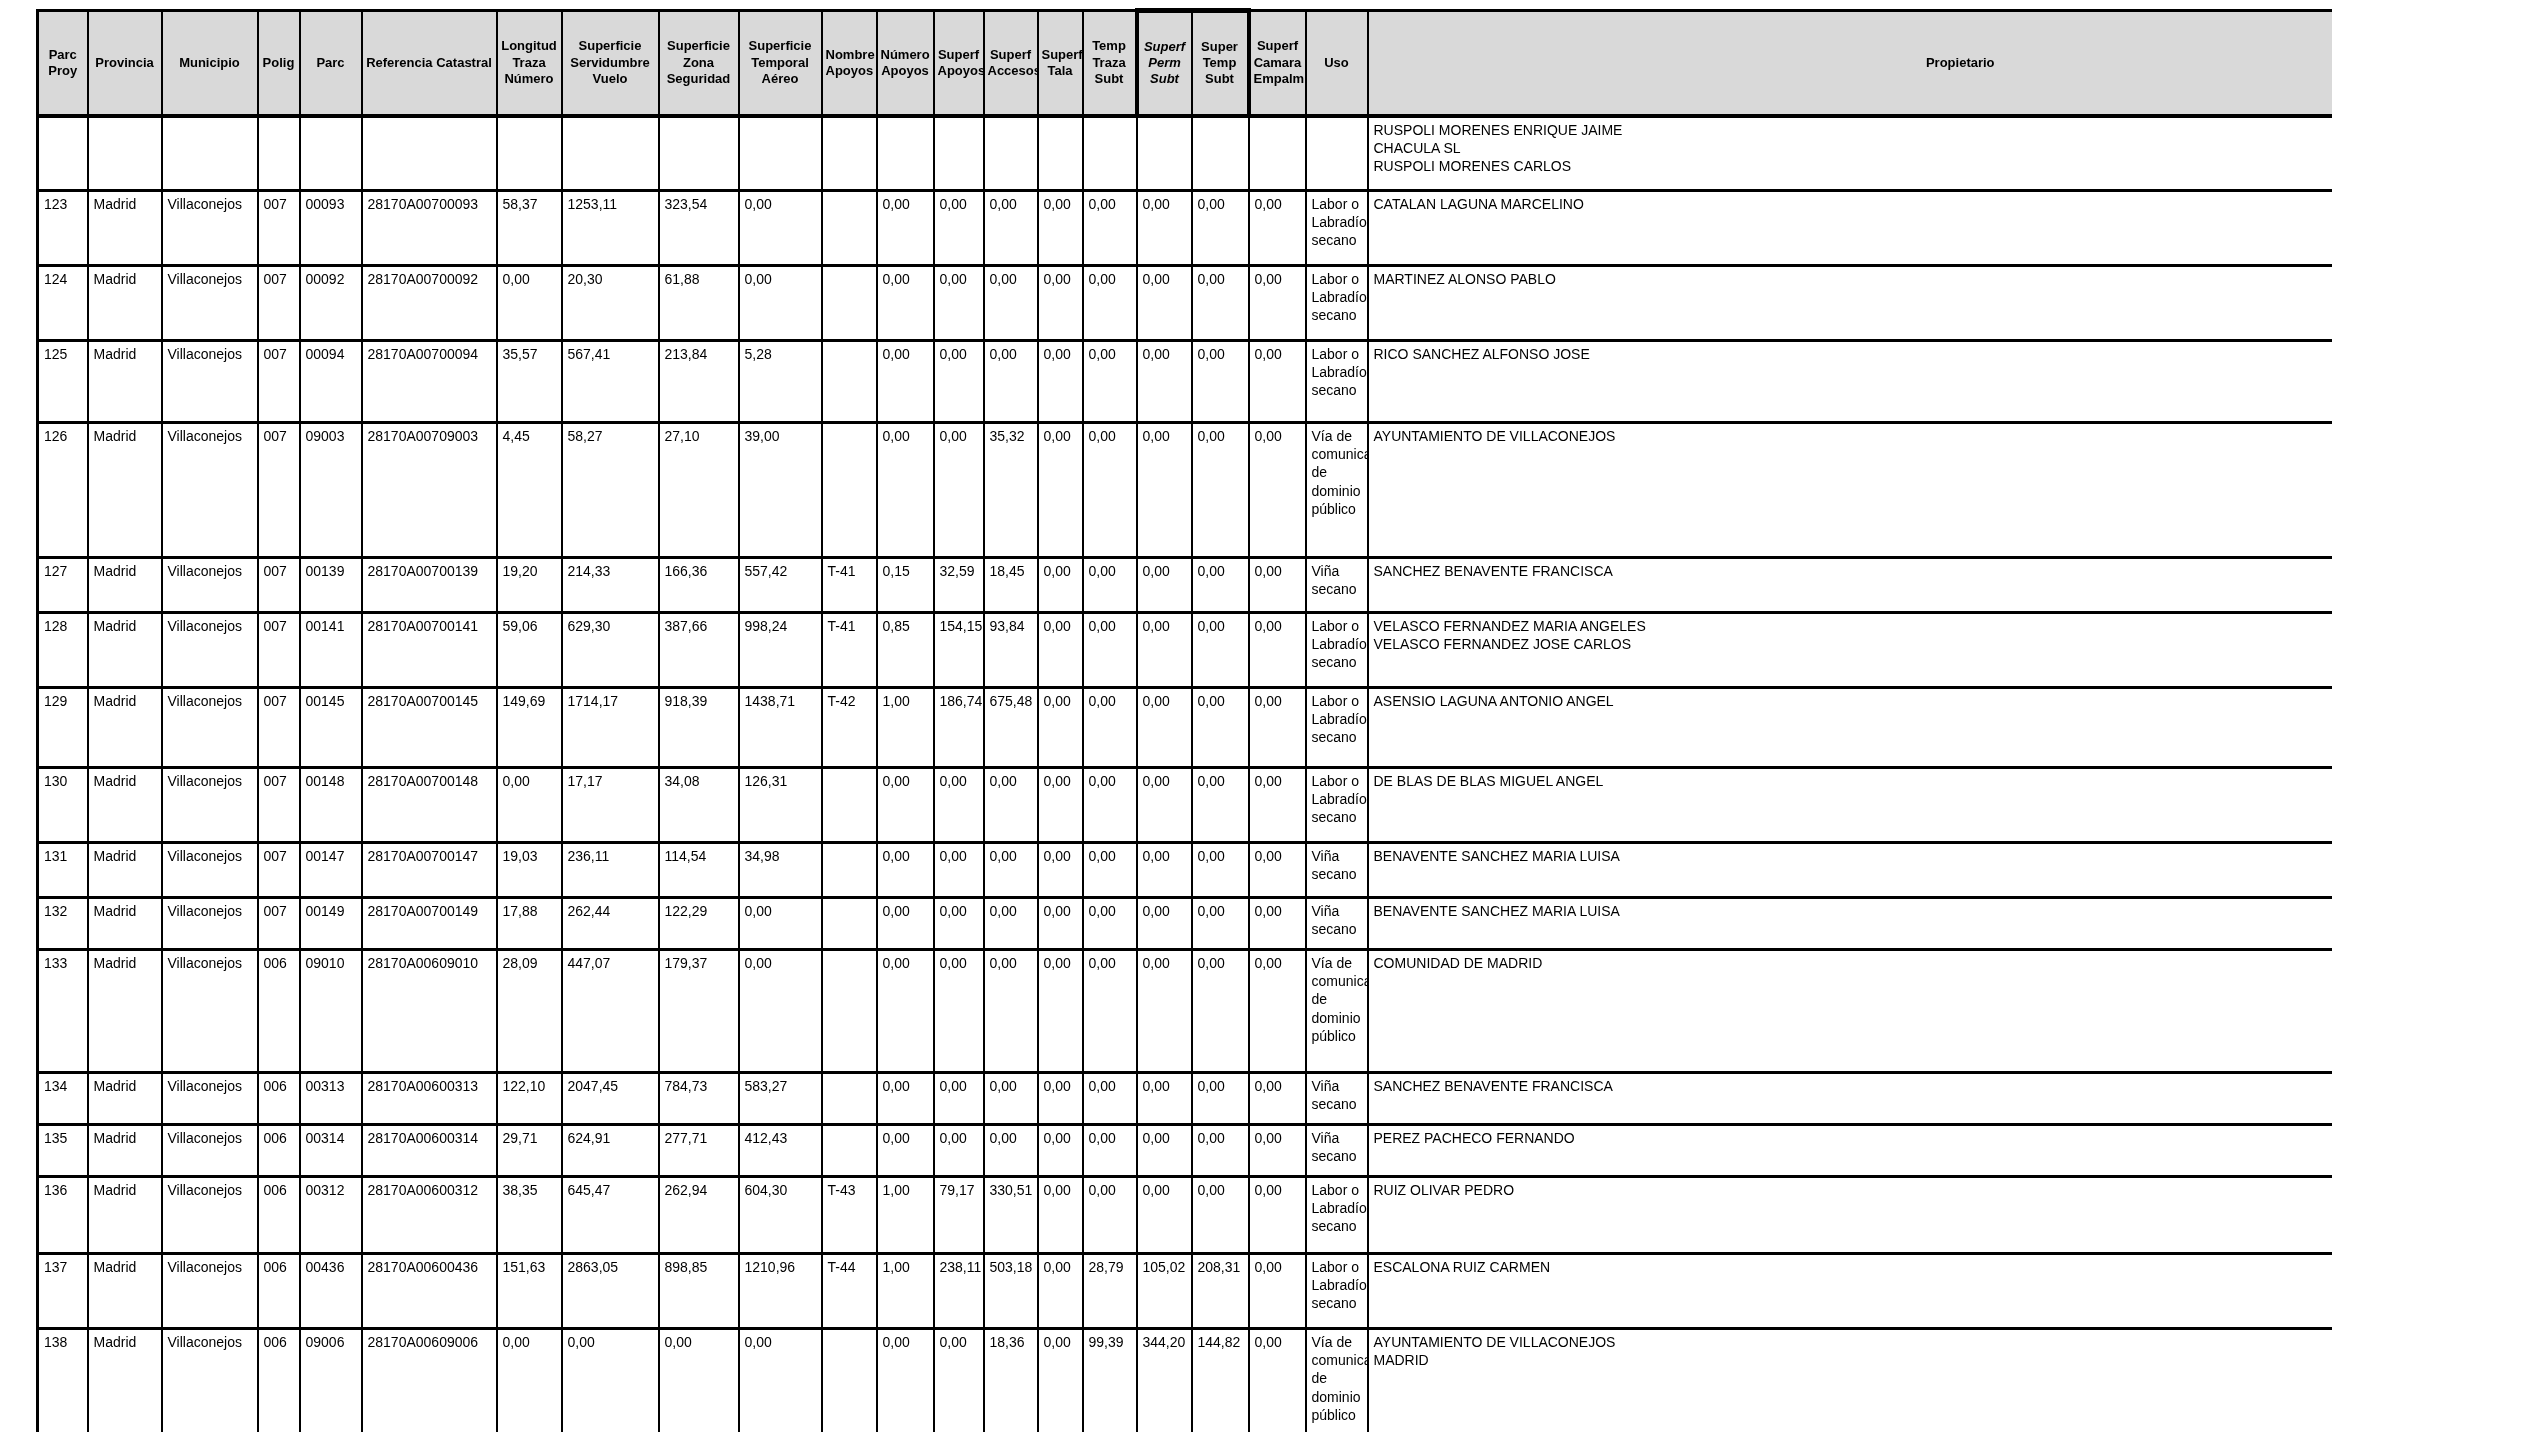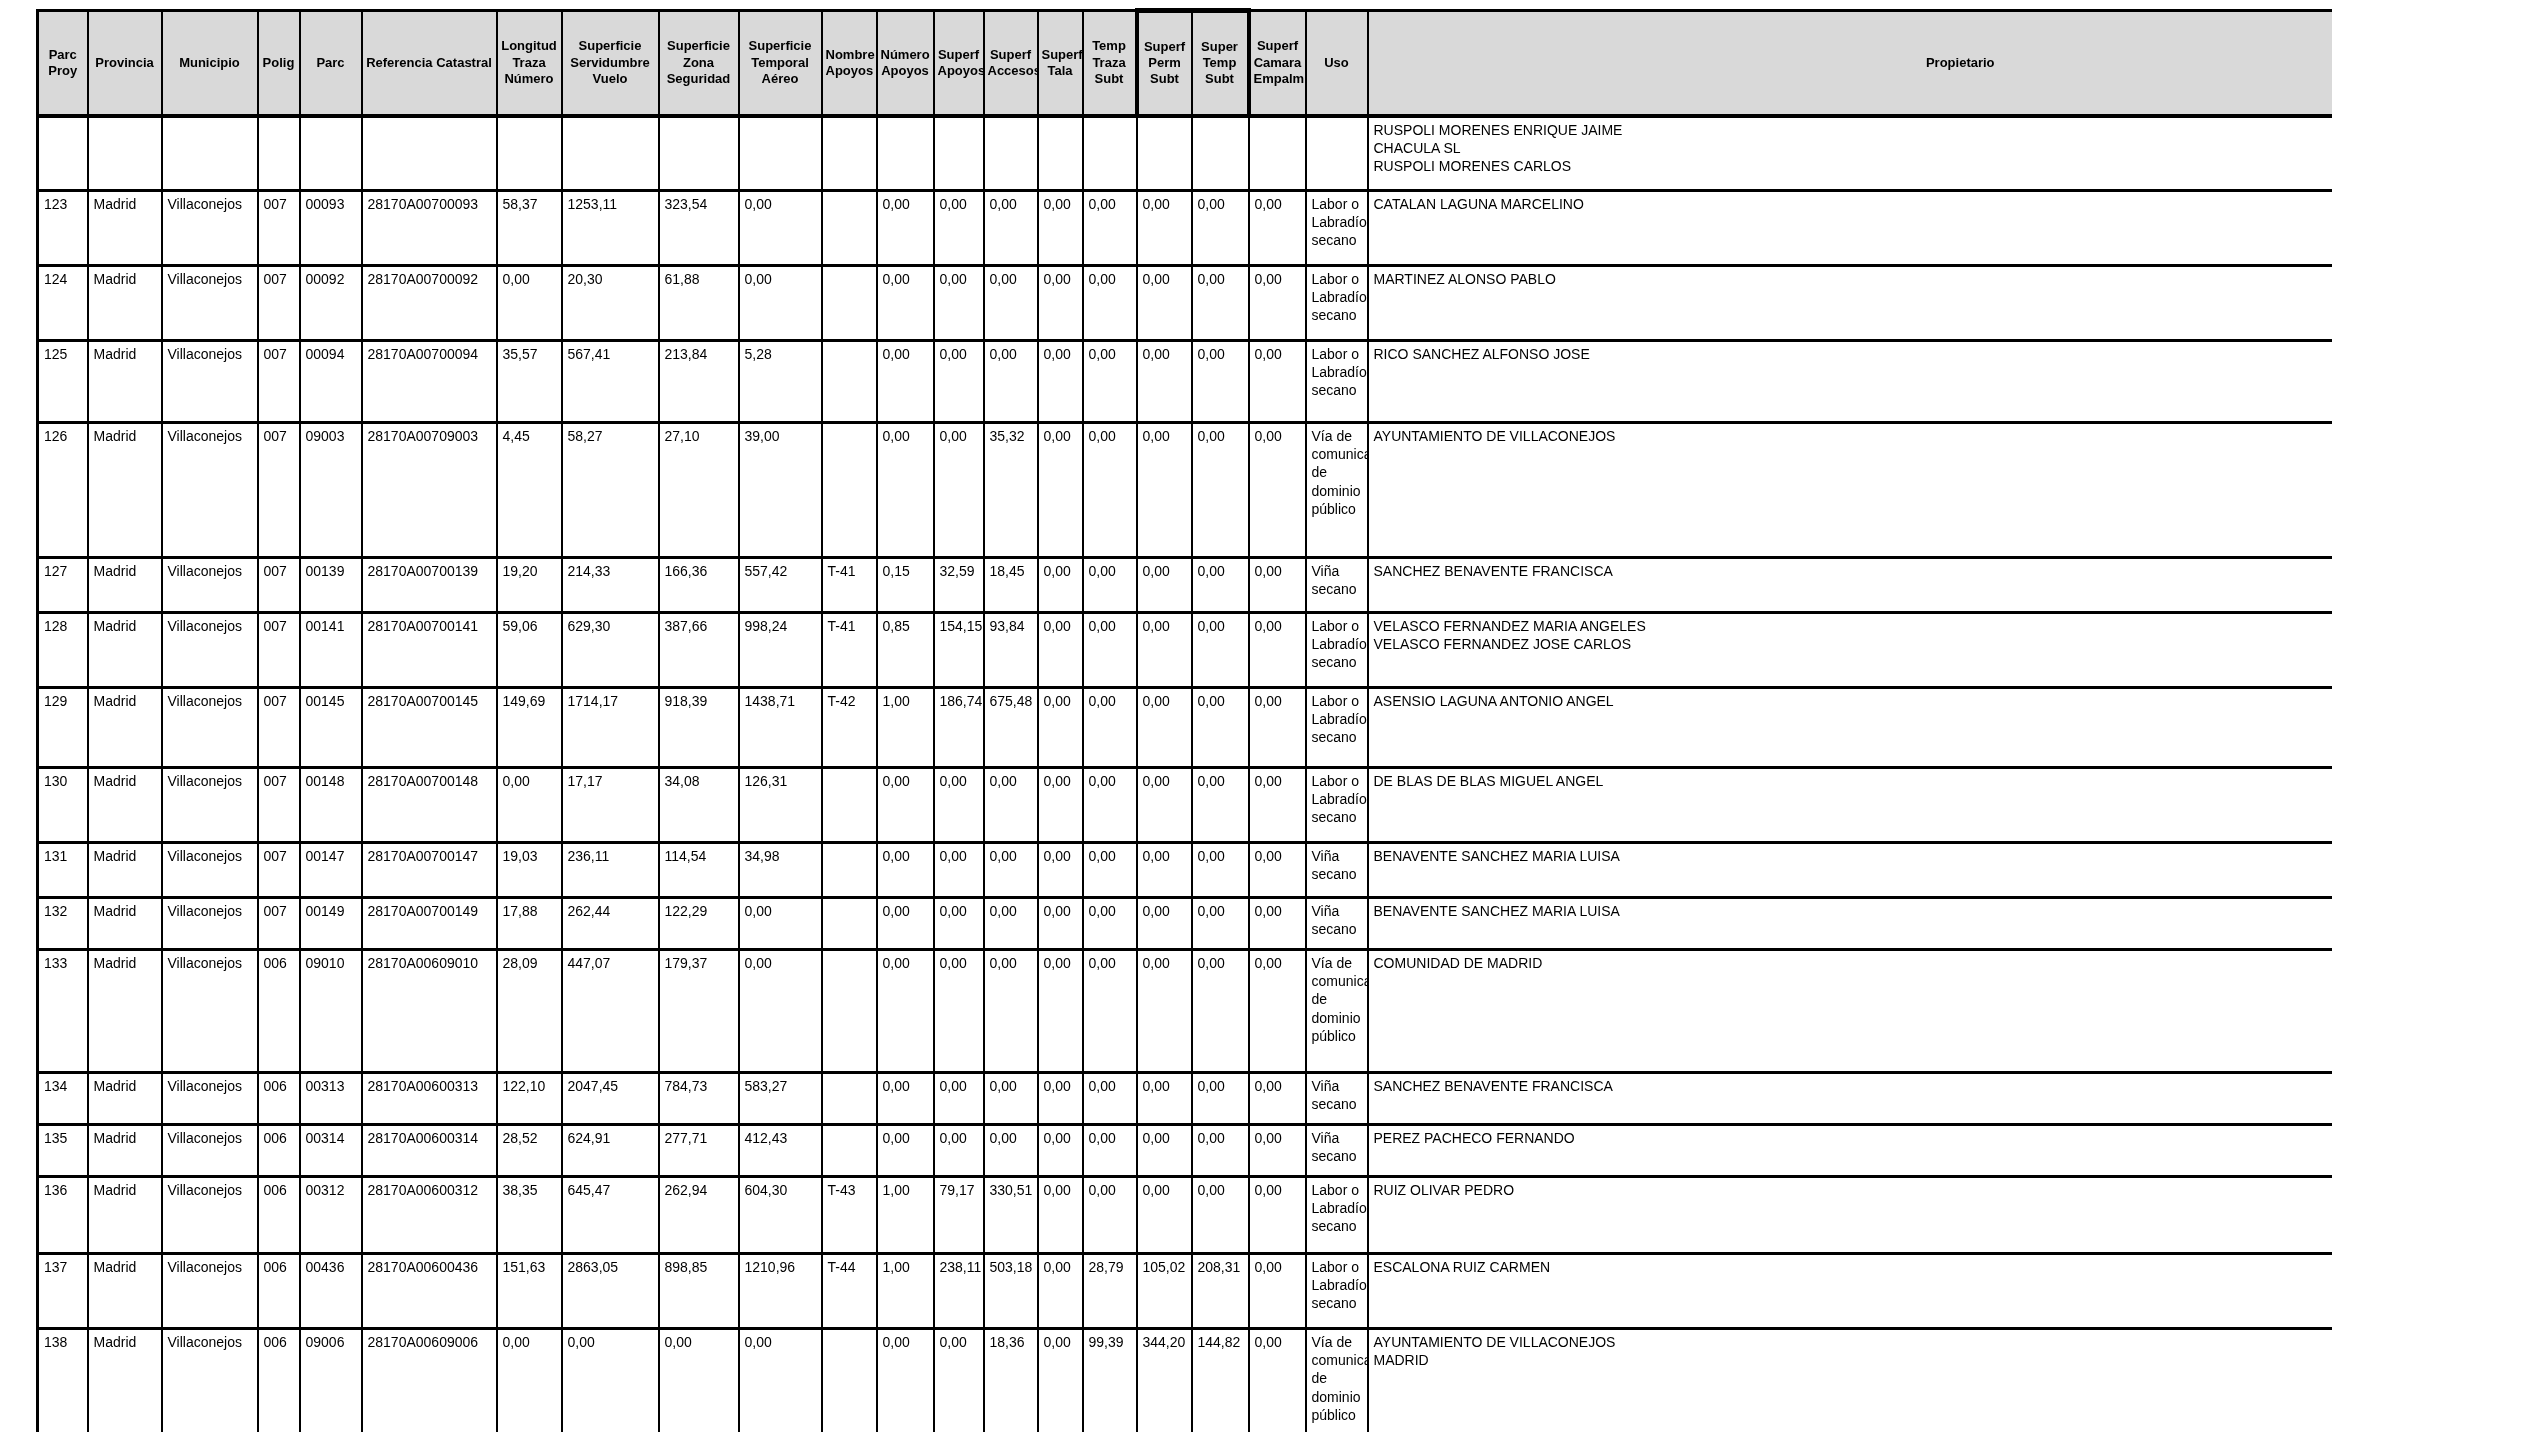--- a/index.html
+++ b/index.html
@@ -5,21 +5,21 @@
   html,body{margin:0;padding:0;background:#ffffff;font-family:"Liberation Sans",sans-serif;}
   .page{width:2332px;height:1432px;background:#fff;box-sizing:border-box;padding:8px 2px 0 36px;overflow:hidden;}
   table.parcels{border-collapse:collapse;table-layout:fixed;width:2506px;border:3px solid #000;}
   th,td{border:2px solid #000;box-sizing:border-box;overflow:hidden;}
   td{border-top-width:3px;border-bottom-width:3px;vertical-align:top;padding:3px 5px;
      font-size:14px;line-height:1.3;color:#000;white-space:pre-line;text-align:left;}
   th{background:#d9d9d9;font-size:13px;font-weight:bold;line-height:1.25;text-align:center;
      vertical-align:middle;padding:2px 3px;border-bottom-width:4px;color:#000;}
   thead tr{height:105px;}
   th.hl{border-top-width:5px;}
-  th.hl-left{border-left-width:4px;}
+  th.hl-left{border-left-width:4px;font-style:italic;}
   th.hl-right{border-right-width:4px;}
 </style>
 </head>
 <body>
 
 <div class="page">
   <table class="parcels">
     <colgroup>
         <col style="width: 50px;">
         <col style="width: 74px;">
@@ -371,21 +371,21 @@
           <td>Viña secano</td>
           <td>SANCHEZ BENAVENTE FRANCISCA</td>
         </tr>
         <tr style="height: 52px;">
           <td>135</td>
           <td>Madrid</td>
           <td>Villaconejos</td>
           <td>006</td>
           <td>00314</td>
           <td>28170A00600314</td>
-          <td>28,52</td>
+          <td>29,71</td>
           <td>624,91</td>
           <td>277,71</td>
           <td>412,43</td>
           <td></td>
           <td>0,00</td>
           <td>0,00</td>
           <td>0,00</td>
           <td>0,00</td>
           <td>0,00</td>
           <td>0,00</td>

